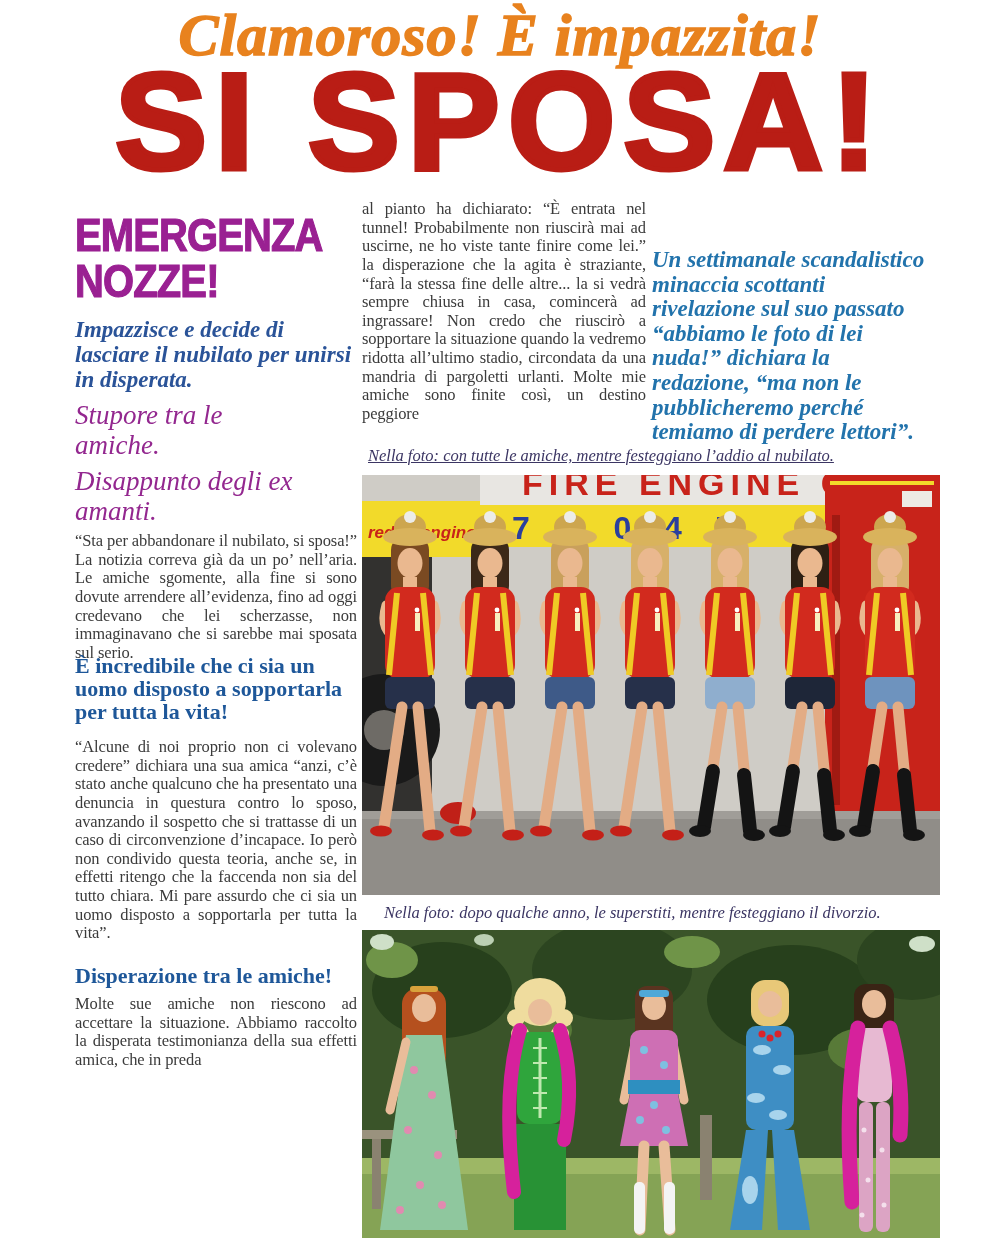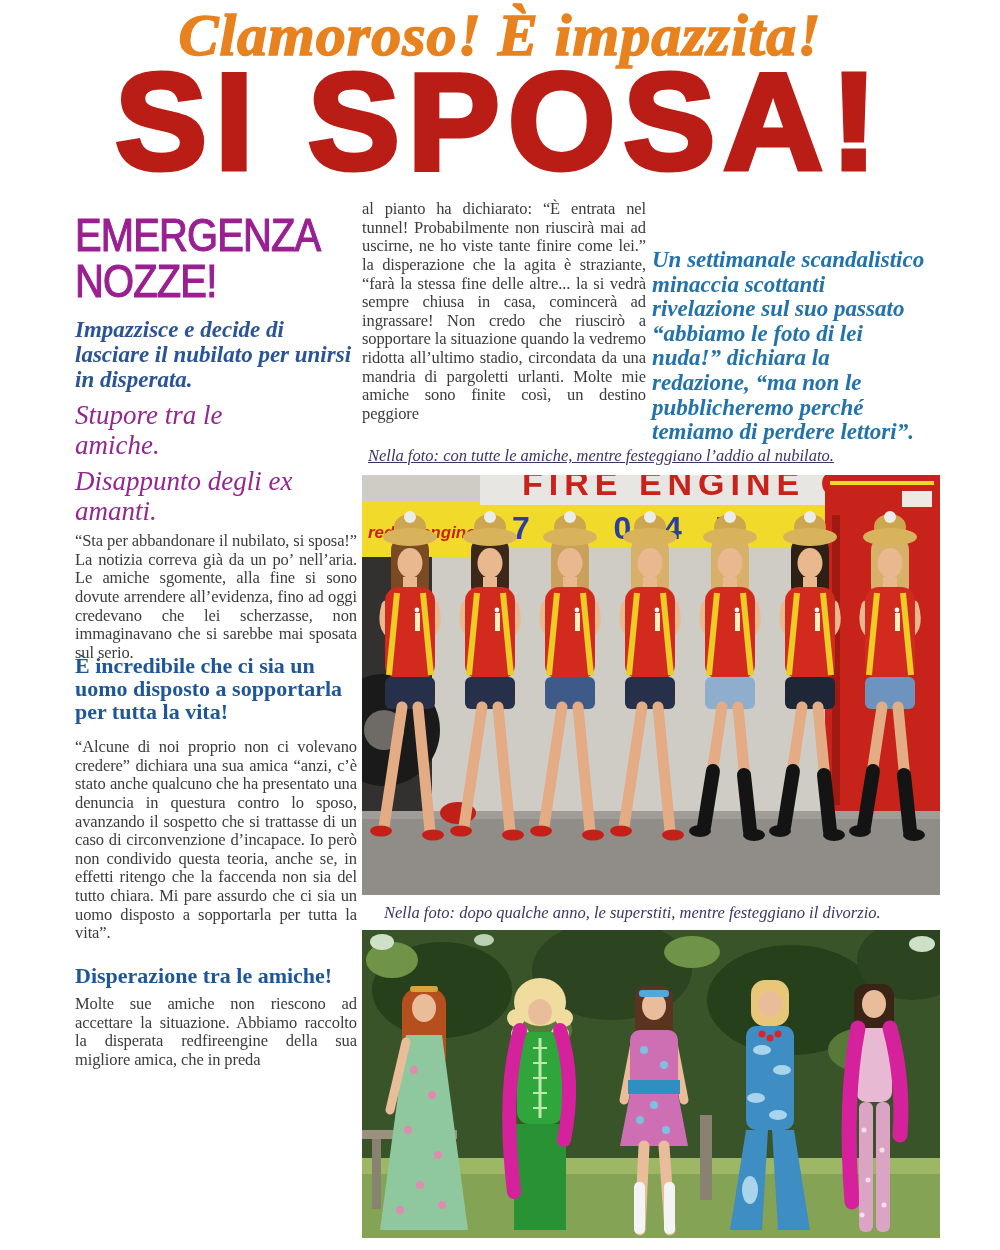--- a/index.html
+++ b/index.html
@@ -27,21 +27,21 @@
   }
   
   .col{position:absolute;}
   .col-left{left:75px;top:212px;width:282px;}
   .col-mid{left:362px;top:200px;width:284px;}
   .col-right{left:652px;top:208px;width:276px;margin-top:40px;}
   .abs{position:absolute;left:0;right:0;}
 
   .section-title{
     font-family:"Liberation Sans", sans-serif;
-    font-weight:normal;font-size:47px;line-height:0.98;
+    font-weight:bold;font-size:47px;line-height:0.98;
     color:var(--section,#9A2092);
     -webkit-text-stroke:1.2px var(--section,#9A2092);
   }
   .section-title span{display:inline-block;transform:scaleX(0.85);transform-origin:left center;letter-spacing:-1px;}
 
   .lede{
     font-weight:bold;font-style:italic;font-size:23px;line-height:1.08;
     color:var(--intro,#2A5398);letter-spacing:0px;
   }
   .deck{
@@ -86,21 +86,21 @@
       <span>EMERGENZA</span><br>
       <span>NOZZE!</span>
     </div>
     <div class="abs lede" style="top:106px;">Impazzisce e decide di lasciare il nubilato per unirsi in disperata.</div>
     <div class="abs deck" style="top:188px;width:190px;">Stupore tra le amiche.</div>
     <div class="abs deck" style="top:254px;width:236px;">Disappunto degli ex amanti.</div>
     <div class="abs body-text" style="top:320px;">“Sta per abbandonare il nubilato, si sposa!” La notizia correva già da un po’ nell’aria. Le amiche sgomente, alla fine si sono dovute arrendere all’evidenza, fino ad oggi credevano che lei scherzasse, non immaginavano che si sarebbe mai sposata sul serio.</div>
     <div class="abs subhead" style="top:430px;margin-top:12px;">È incredibile che ci sia un uomo disposto a sopportarla per tutta la vita!</div>
     <div class="abs body-text" style="top:526px;">“Alcune di noi proprio non ci volevano credere” dichiara una sua amica “anzi, c’è stato anche qualcuno che ha presentato una denuncia in questura contro lo sposo, avanzando il sospetto che si trattasse di un caso di circonvenzione d’incapace. Io però non condivido questa teoria, anche se, in effetti ritengo che la faccenda non sia del tutto chiara. Mi pare assurdo che ci sia un uomo disposto a sopportarla per tutta la vita”.</div>
     <div class="abs subhead" style="top:752px;">Disperazione tra le amiche!</div>
-    <div class="abs body-text" style="top:783px;">Molte sue amiche non riescono ad accettare la situazione. Abbiamo raccolto la disperata redfireengine della sua migliore amica, che in preda</div>
+    <div class="abs body-text" style="top:783px;">Molte sue amiche non riescono ad accettare la situazione. Abbiamo raccolto la disperata testimonianza della sua effetti amica, che in preda</div>
   </div>
 
   <div class="col col-mid">
     <div class="body-text">al pianto ha dichiarato: “È entrata nel tunnel! Probabilmente non riuscirà mai ad uscirne, ne ho viste tante finire come lei.” la disperazione che la agita è straziante, “farà la stessa fine delle altre... la si vedrà sempre chiusa in casa, comincerà ad ingrassare! Non credo che riuscirò a sopportare la situazione quando la vedremo ridotta all’ultimo stadio, circondata da una mandria di pargoletti urlanti. Molte mie amiche sono finite così, un destino peggiore</div>
   </div>
 
   <div class="col col-right">
     <div class="pullquote">Un settimanale scandalistico minaccia scottanti rivelazione sul suo passato “abbiamo le foto di lei nuda!” dichiara la redazione, “ma non le pubblicheremo perché temiamo di perdere lettori”.</div>
   </div>
 

